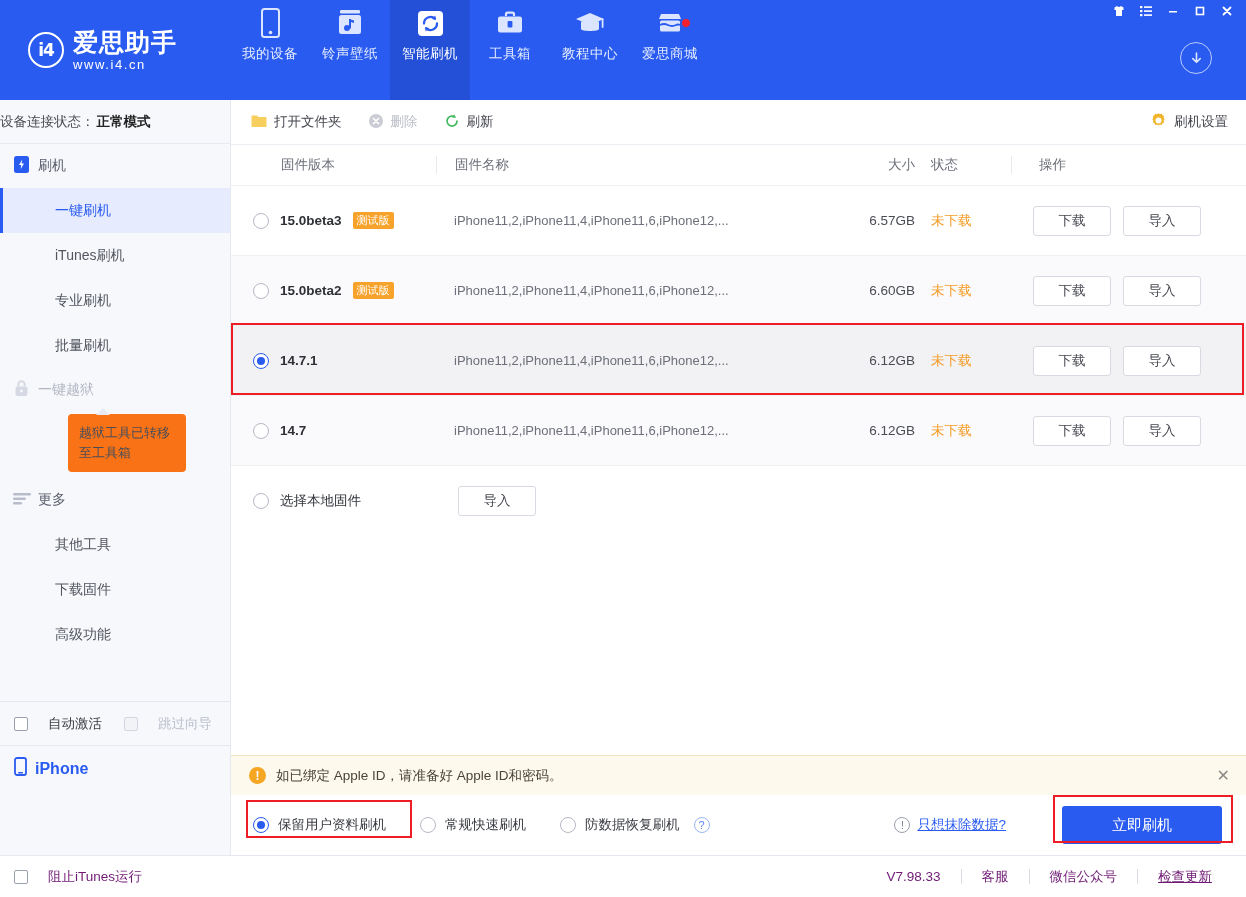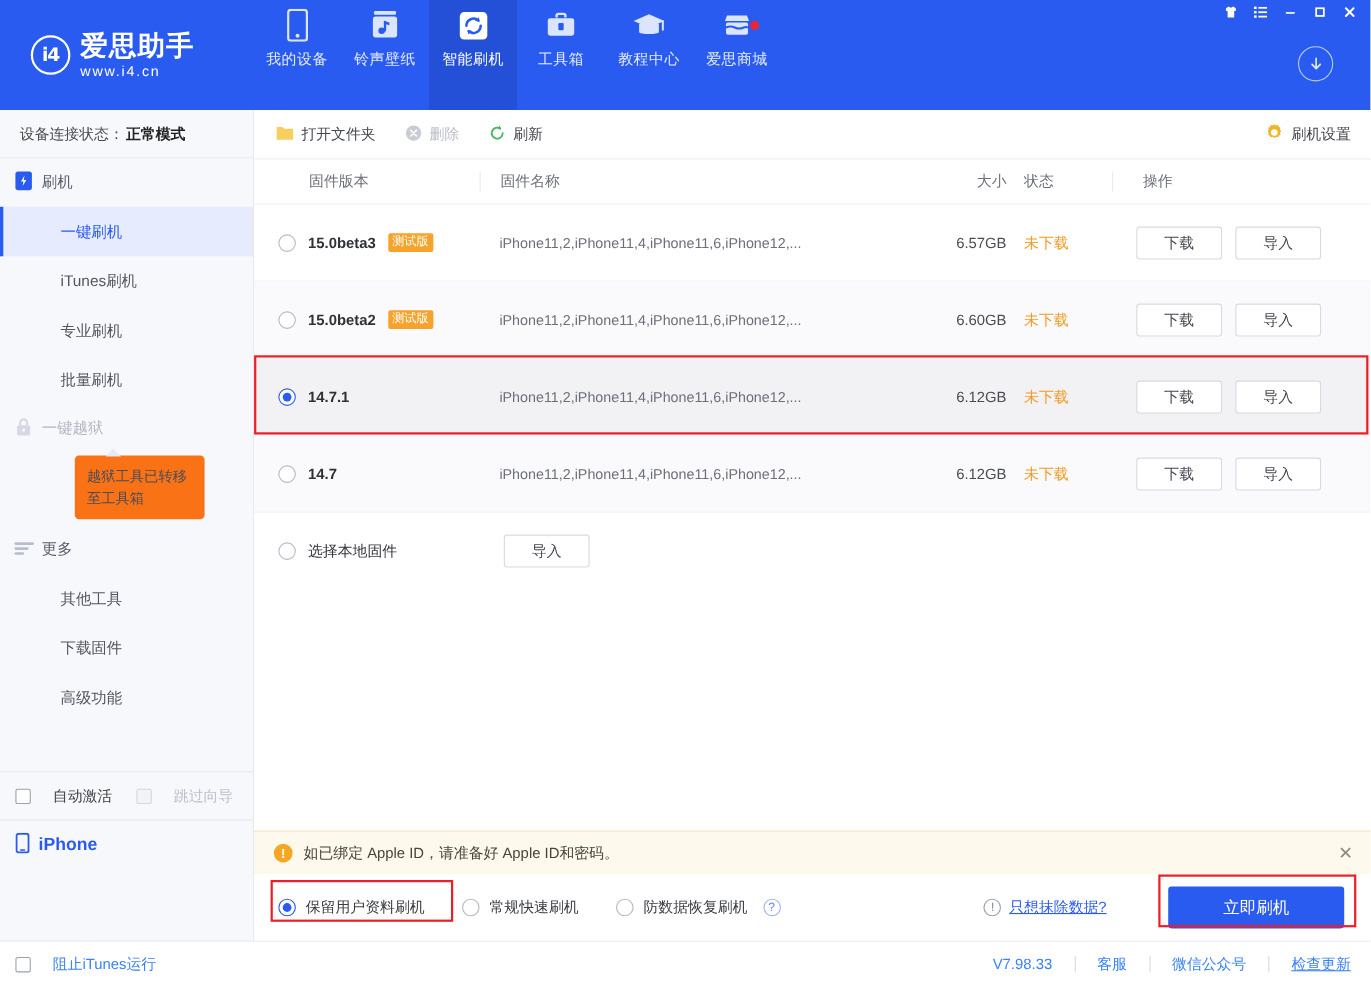--- a/index.html
+++ b/index.html
@@ -57,21 +57,21 @@
 
   
   .body { display: flex; flex: 1; min-height: 0; }
 
   
   .sidebar {
     width: 231px; flex: 0 0 231px; background: #f7f8fc;
     border-right: 1px solid #e6e8ef; display: flex; flex-direction: column;
   }
   .conn-status {
-    height: 44px; display: flex; align-items: center; padding-left: 18px;
+    height: 44px; display: flex; align-items: center; 
     border-bottom: 1px solid #e9ebf2; font-size: 13.5px; color: #4a4a52;
   }
   .conn-status b { color: #222; margin-left: 2px; font-weight: bold; }
 
   .side-scroll { flex: 1; overflow: hidden; position: relative; }
   .side-group-head {
     height: 44px; display: flex; align-items: center; padding-left: 38px;
     font-size: 14px; color: #5a5d6b; position: relative;
   }
   .side-group-head .gicon { position: absolute; left: 13px; top: 50%; transform: translateY(-50%); }
@@ -203,21 +203,21 @@
     width: 16px; height: 16px; border-radius: 50%; border: 1px solid #9aa0ae; color: #7c828f;
     font-size: 11px; display: flex; align-items: center; justify-content: center;
   }
   .flash-btn {
     width: 160px; height: 38px; background: #2a5bf0; color: #fff; border: none; border-radius: 3px;
     font-size: 15px; cursor: pointer; font-family: inherit; margin-left: 22px; margin-right: 4px;
   }
 
   .status {
     height: 42px; border-top: 1px solid #e6e8ef; display: flex; align-items: center;
-    padding: 0 18px 0 14px; font-size: 13.5px; color: #3b82f6; flex: 0 0 42px; background: #fff;
+    padding: 0 34px 0 14px; font-size: 13.5px; color: #701a75; flex: 0 0 42px; background: #fff;
   }
   .status .sep { width: 1px; height: 15px; background: #d9dbe2; margin: 0 20px; }
   .status .lnk { cursor: pointer; }
   .status .lnk.ul { text-decoration: underline; }
   .status-right { margin-left: auto; display: flex; align-items: center; }
 </style>
 </head>
 <body>
 
 <div class="app">

